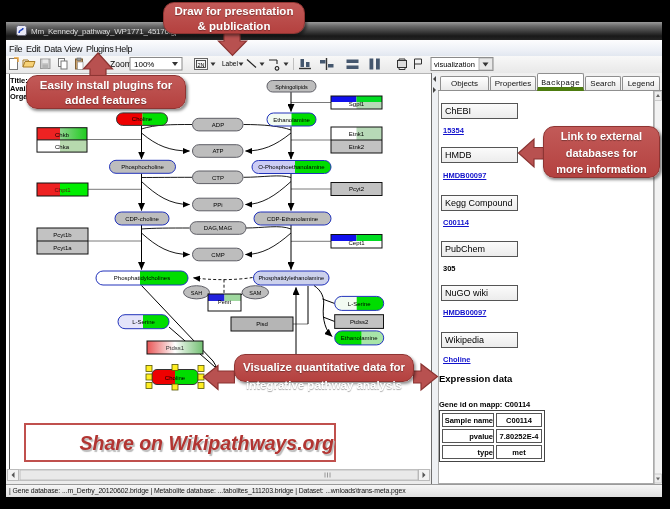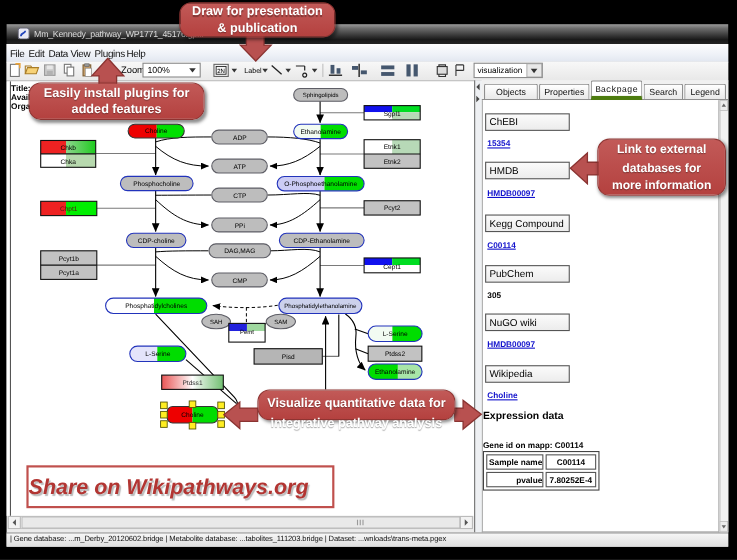--- a/index.html
+++ b/index.html
@@ -453,20 +453,24 @@
  <table class="abs" style="left:439px;top:410px;border-collapse:separate;border-spacing:2px;background:#fff;border:1px solid #444;">
    <tbody>
       <tr>
         <td class="c1">Sample name</td>
         <td class="c2">C00114</td>
       </tr>
    <tr>
         <td class="c1">pvalue</td>
         <td class="c2">7.80252E-4</td>
       </tr>
+   <tr>
+        <td class="c1">type</td>
+        <td class="c2">met</td>
+      </tr>
  </tbody>
   </table>
 
  <div class="co" style="left:163px;top:2px;width:142px;height:32px;font-size:11.5px;line-height:15px;padding-top:1px">Draw for presentation<br>&amp; publication</div>
  <svg class="abs" style="left:216px;top:32px;z-index:19" width="34" height="25" viewBox="0 0 34 25">
    <path d="M8,0 L24,0 L24,9 L30.5,9 L16.5,23.5 L2.5,9 L8,9 Z" fill="#b85150" stroke="#8a3331" stroke-width="1.2"></path>
  </svg>
  <div class="co" style="left:26px;top:75px;width:160px;height:34px;font-size:11.5px;line-height:15px;padding-top:2px">Easily install plugins for<br>added features</div>
  <svg class="abs" style="left:82px;top:52px;z-index:19" width="32" height="25" viewBox="0 0 32 25">
    <path d="M16,1 L30.5,17 L24,17 L24,25 L8,25 L8,17 L1.5,17 Z" fill="#b85150" stroke="#8a3331" stroke-width="1.2"></path>
@@ -476,17 +480,17 @@
    <path d="M1.5,16 L17,2 L17,10.5 L27.5,10.5 L27.5,22 L17,22 L17,30 Z" fill="#b85150" stroke="#8a3331" stroke-width="1.2"></path>
  </svg>
  <div class="co" style="left:234px;top:354px;width:180px;height:28px;font-size:11.5px;line-height:18px;padding-top:3px">Visualize quantitative data  for<br>integrative pathway analysis</div>
  <svg class="abs" style="left:202px;top:363px;z-index:19" width="33" height="29" viewBox="0 0 33 29">
    <path d="M1.5,14 L16,2.5 L16,8 L32.5,8 L32.5,20 L16,20 L16,26.5 Z" fill="#b85150" stroke="#8a3331" stroke-width="1.2"></path>
  </svg>
  <svg class="abs" style="left:413px;top:362px;z-index:19" width="26" height="30" viewBox="0 0 26 30">
    <path d="M0,9 L8,9 L8,2 L24.5,14.5 L8,28 L8,21 L0,21 Z" fill="#b85150" stroke="#8a3331" stroke-width="1.2"></path>
  </svg>
 
- <div class="abs" style="left:24px;top:423px;width:280px;height:39px;background:#fff;border:2px solid #c0504d;box-sizing:border-box;z-index:18;text-align:left;">
+ <div class="abs" style="left:24px;top:423px;width:312px;height:39px;background:#fff;border:2px solid #c0504d;box-sizing:border-box;z-index:18;text-align:right;">
    <span style="font-style:italic;font-weight:bold;font-size:19.5px;color:#b23532;line-height:36px;text-shadow:1.5px 1.5px 1px #bbb;">Share on Wikipathways.org</span>
  </div>
  <div class="abs" id="statusbar"></div>
  <div class="abs" id="statustext">| Gene database: ...m_Derby_20120602.bridge | Metabolite database: ...tabolites_111203.bridge | Dataset: ...wnloads\trans-meta.pgex</div>
 
 </body></html>

